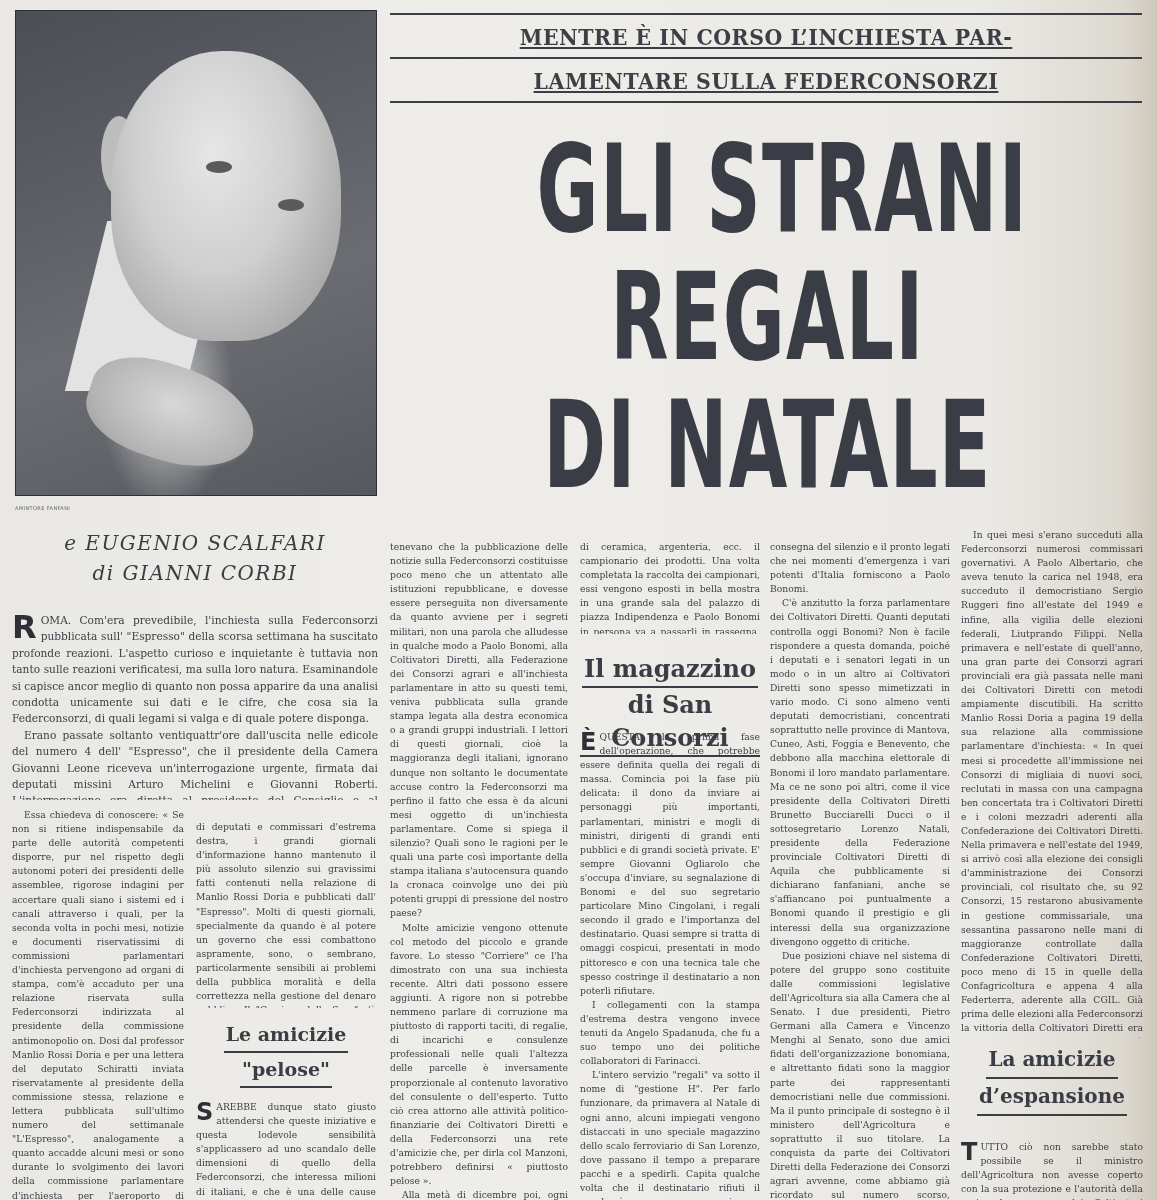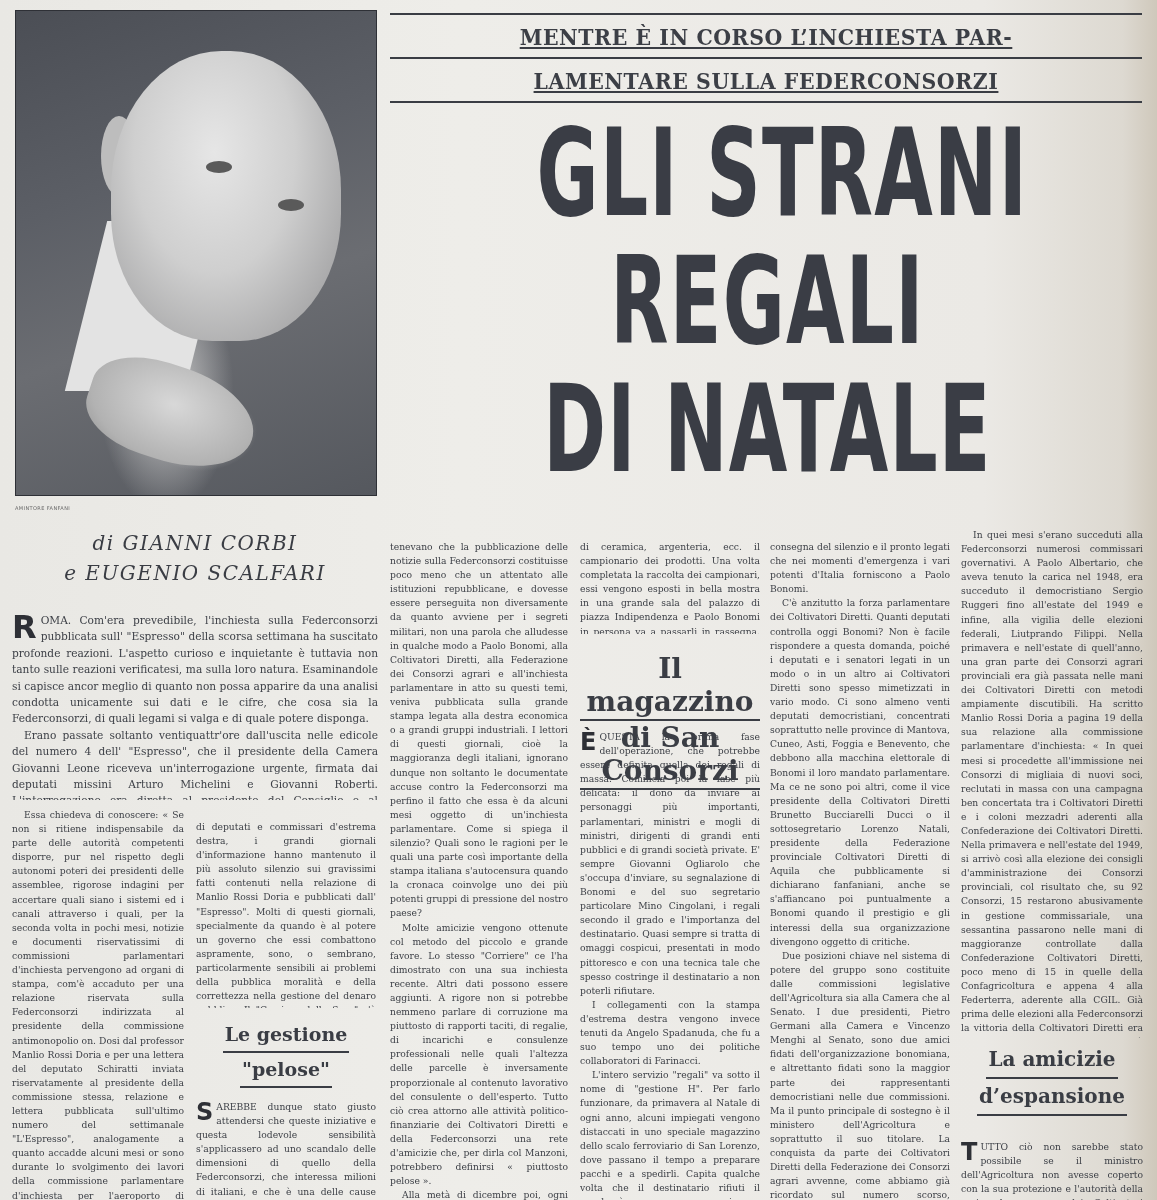--- a/index.html
+++ b/index.html
@@ -21,21 +21,21 @@
   .photo .collar{position:absolute;left:70px;top:210px;width:120px;height:170px;background:#e3e3e3;transform:skewX(-14deg);}
   .photo .hand{position:absolute;left:70px;top:355px;width:170px;height:95px;border-radius:40% 50% 50% 40%;
          background:radial-gradient(ellipse at 50% 40%,#d8d8d8 0%,#b2b2b2 70%,#909090 100%);transform:rotate(18deg);}
   .caption{position:absolute;left:15px;top:505px;font-family:"DejaVu Sans",sans-serif;font-size:5px;letter-spacing:.4px;color:#666;}
   
   .kicker{position:absolute;left:390px;top:13px;width:752px;text-decoration:underline;}
   .kicker .rule{height:2px;background:#3a3d44;}
   .kicker .line{height:42px;line-height:44px;text-align:center;font-family:"DejaVu Serif",serif;font-weight:bold;
          font-size:22px;letter-spacing:.6px;color:#3c3f46;transform:scaleX(.93);}
   
-  .headline{position:absolute;left:395px;top:112px;width:745px;text-align:center;}
+  .headline{position:absolute;left:395px;top:128px;width:745px;text-align:center;}
   .headline .hl{font-family:"DejaVu Sans",sans-serif;font-weight:bold;font-size:122px;line-height:122px;
          color:#3a3d45;letter-spacing:2px;transform:scaleX(.62);transform-origin:center;white-space:nowrap;
          margin-bottom:6px;}
   
   .byline{position:absolute;left:15px;top:528px;width:360px;text-align:center;font-style:italic;
           font-size:20px;line-height:30px;color:#3a3d44;letter-spacing:1.5px;}
   
   .txt{position:absolute;font-family:"DejaVu Serif",serif;font-size:9.2px;line-height:14.1px;color:#3d4047;
        text-align:justify;hyphens:auto;overflow:hidden;}
   .txt p{margin:0;text-indent:12px;}
@@ -50,21 +50,21 @@
   .c4{left:580px;top:528px;width:180px;height:106px;}
   .c4b{left:580px;top:718px;width:180px;height:482px;}
   .c5{left:770px;top:528px;width:180px;height:672px;}
   .c6{left:961px;top:528px;width:182px;height:510px;}
   .c6b{left:961px;top:1128px;width:182px;height:72px;}
   .dc{float:left;font-family:"DejaVu Sans",sans-serif;font-weight:bold;font-size:24px;line-height:22px;margin:1px 3px 0 0;color:#2e3036;}
   
   .sub{position:absolute;text-align:center;font-family:"DejaVu Serif",serif;font-weight:bold;color:#3a3d44;}
   .sub span{display:inline-block;border-bottom:2px solid #3a3d44;padding:0 2px 1px;}
   .sub1{left:196px;top:1018px;width:180px;font-size:19px;line-height:32px;}
-  .sub2{left:580px;top:652px;width:180px;font-size:28px;line-height:33px;}
+  .sub2{left:580px;top:652px;width:180px;font-size:24px;line-height:33px;}
   .sub3{left:961px;top:1042px;width:182px;font-size:20px;line-height:34px;}
 </style>
 </head>
 <body>
 
 <div class="page">
 
   <div class="photo">
     <div class="ear"></div>
     <div class="collar"></div>
@@ -83,39 +83,39 @@
     <div class="rule"></div>
   </div>
 
   <div class="headline">
     <div class="hl">GLI STRANI</div>
     <div class="hl">REGALI</div>
     <div class="hl">DI NATALE</div>
   </div>
 
   <div class="byline">
+    <div>e EUGENIO SCALFARI</div>
     <div>di GIANNI CORBI</div>
-    <div>e EUGENIO SCALFARI</div>
   </div>
 
   <div class="txt lead">
     <p class="first"><span class="drop">R</span><span>OMA. Com'era prevedibile, l'inchiesta sulla Federconsorzi pubblicata sull' "Espresso" della scorsa settimana ha suscitato profonde reazioni. L'aspetto curioso e inquietante è tuttavia non tanto sulle reazioni verificatesi, ma sulla loro natura. Esaminandole si capisce ancor meglio di quanto non possa apparire da una analisi condotta unicamente sui dati e le cifre, che cosa sia la Federconsorzi, di quali legami si valga e di quale potere disponga.</span></p>
     <p>Erano passate soltanto ventiquattr'ore dall'uscita nelle edicole del numero 4 dell' "Espresso", che il presidente della Camera Giovanni Leone riceveva un'interrogazione urgente, firmata dai deputati missini Arturo Michelini e Giovanni Roberti. L'interrogazione era diretta al presidente del Consiglio e al ministro dell'Interno.</p>
   </div>
 
   <div class="txt c1">
     <p>Essa chiedeva di conoscere: « Se non si ritiene indispensabile da parte delle autorità competenti disporre, pur nel rispetto degli autonomi poteri dei presidenti delle assemblee, rigorose indagini per accertare quali siano i sistemi ed i canali attraverso i quali, per la seconda volta in pochi mesi, notizie e documenti riservatissimi di commissioni parlamentari d'inchiesta pervengono ad organi di stampa, com'è accaduto per una relazione riservata sulla Federconsorzi indirizzata al presidente della commissione antimonopolio on. Dosi dal professor Manlio Rossi Doria e per una lettera del deputato Schiratti inviata riservatamente al presidente della commissione stessa, relazione e lettera pubblicata sull'ultimo numero del settimanale "L'Espresso", analogamente a quanto accadde alcuni mesi or sono durante lo svolgimento dei lavori della commissione parlamentare d'inchiesta per l'aeroporto di Fiumicino ».</p>
 
   </div>
 
   <div class="txt c2">
     <p class="first">di deputati e commissari d'estrema destra, i grandi giornali d'informazione hanno mantenuto il più assoluto silenzio sui gravissimi fatti contenuti nella relazione di Manlio Rossi Doria e pubblicati dall' "Espresso". Molti di questi giornali, specialmente da quando è al potere un governo che essi combattono aspramente, sono, o sembrano, particolarmente sensibili ai problemi della pubblica moralità e della correttezza nella gestione del denaro pubblico. Il "Corriere della Sera" s'è fatto promotore di vivaci campagne di stampa contro alcuni enti pubblici e in particolare contro l'ENI, e ha opportunamente iniziato una serie di articoli sugli sprechi e i favoritismi grandi e piccoli che turbano la vita amministrativa del paese.</p>
   </div>
   <div class="sub sub1">
-    <span>Le gestione</span><br>
+    <span>Le amicizie</span><br>
     <span>"pelose"</span>
   </div>
   <div class="txt c2b">
     <p class="first"><span class="dc">S</span><span>AREBBE dunque stato giusto attendersi che queste iniziative e questa lodevole sensibilità s'applicassero ad uno scandalo delle dimensioni di quello della Federconsorzi, che interessa milioni di italiani, e che è una delle cause principali della crisi nella quale attualmente versa l'agricoltura italiana. Viceversa niente di tutto ciò è accaduto. Mentre i deputati missini ri-</span></p>
   </div>
 
   <div class="txt c3">
     <p class="first">tenevano che la pubblicazione delle notizie sulla Federconsorzi costituisse poco meno che un attentato alle istituzioni repubblicane, e dovesse essere perseguita non diversamente da quanto avviene per i segreti militari, non una parola che alludesse in qualche modo a Paolo Bonomi, alla Coltivatori Diretti, alla Federazione dei Consorzi agrari e all'inchiesta parlamentare in atto su questi temi, veniva pubblicata sulla grande stampa legata alla destra economica o a grandi gruppi industriali. I lettori di questi giornali, cioè la maggioranza degli italiani, ignorano dunque non soltanto le documentate accuse contro la Federconsorzi ma perfino il fatto che essa è da alcuni mesi oggetto di un'inchiesta parlamentare. Come si spiega il silenzio? Quali sono le ragioni per le quali una parte così importante della stampa italiana s'autocensura quando la cronaca coinvolge uno dei più potenti gruppi di pressione del nostro paese?</p>
     <p>Molte amicizie vengono ottenute col metodo del piccolo e grande favore. Lo stesso "Corriere" ce l'ha dimostrato con una sua inchiesta recente. Altri dati possono essere aggiunti. A rigore non si potrebbe nemmeno parlare di corruzione ma piuttosto di rapporti taciti, di regalie, di incarichi e consulenze professionali nelle quali l'altezza delle parcelle è inversamente proporzionale al contenuto lavorativo del consulente o dell'esperto. Tutto ciò crea attorno alle attività politico-finanziarie dei Coltivatori Diretti e della Federconsorzi una rete d'amicizie che, per dirla col Manzoni, potrebbero definirsi « piuttosto pelose ».</p>
     <p>Alla metà di dicembre poi, ogni anno, la Federconsorzi più che ad un ente economico assomiglia ad un gigantesco Babbo Natale. E' l'epoca dei regali spediti a migliaia in ogni regione d'Italia, che arrivano nelle case di uomini politici, cardinali, vescovi, eccellenze di vario tipo, piccoli funzionari e alti burocrati ministeriali, giornalisti che in un modo o in un altro possono rendersi utili alla politica di Paolo Bonomi e dei suoi collaboratori.</p>

